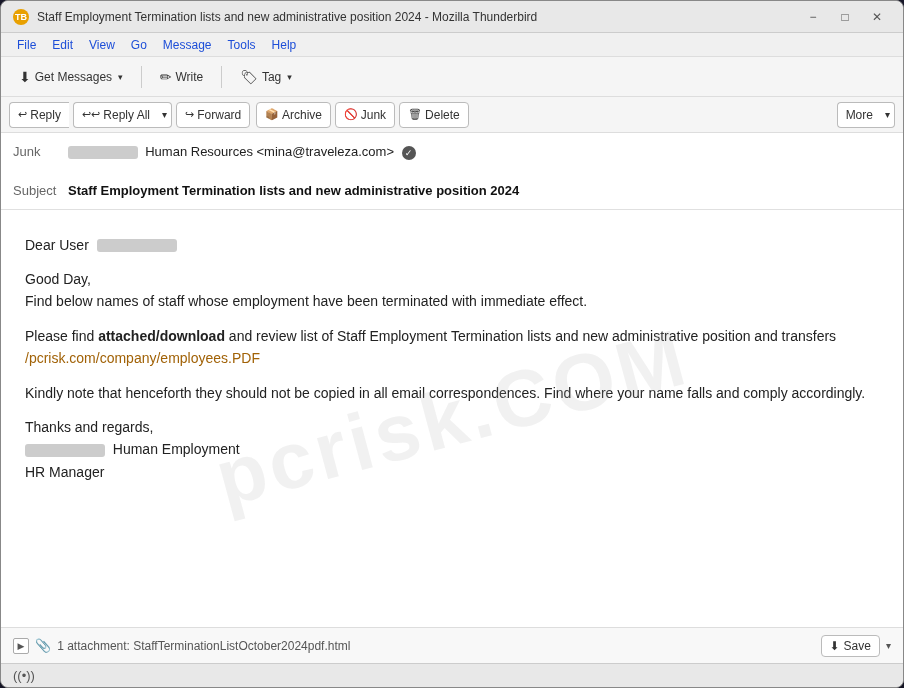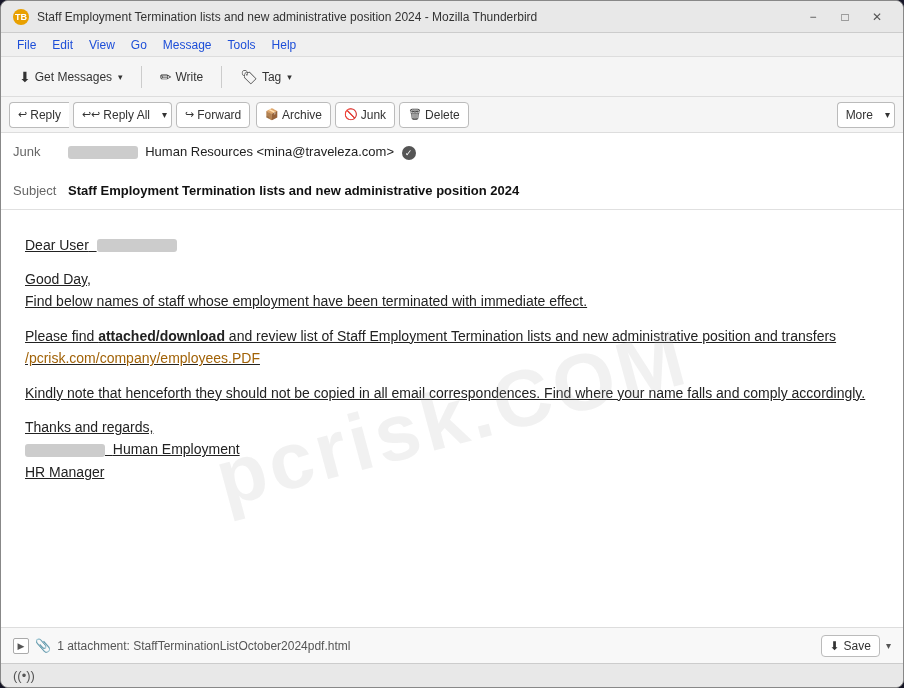--- a/index.html
+++ b/index.html
@@ -268,21 +268,21 @@
       transform: translate(-50%, -50%) rotate(-15deg);
       font-size: 80px;
       font-weight: 900;
       color: rgba(180,180,180,0.18);
       white-space: nowrap;
       pointer-events: none;
       user-select: none;
       letter-spacing: 4px;
       font-family: Arial, sans-serif;
     }
-    .email-body p { margin-bottom: 12px; text-decoration: underline; }
+    .email-body p { margin-bottom: 12px; }
     .email-body .bold { font-weight: bold; }
     .email-body .link { color: #a16207; text-decoration: none; }
 
     
     .attachment-bar {
       background: #f8f8f8;
       height: 36px;
       border-top: 1px solid #ddd;
       display: flex;
       align-items: center;

